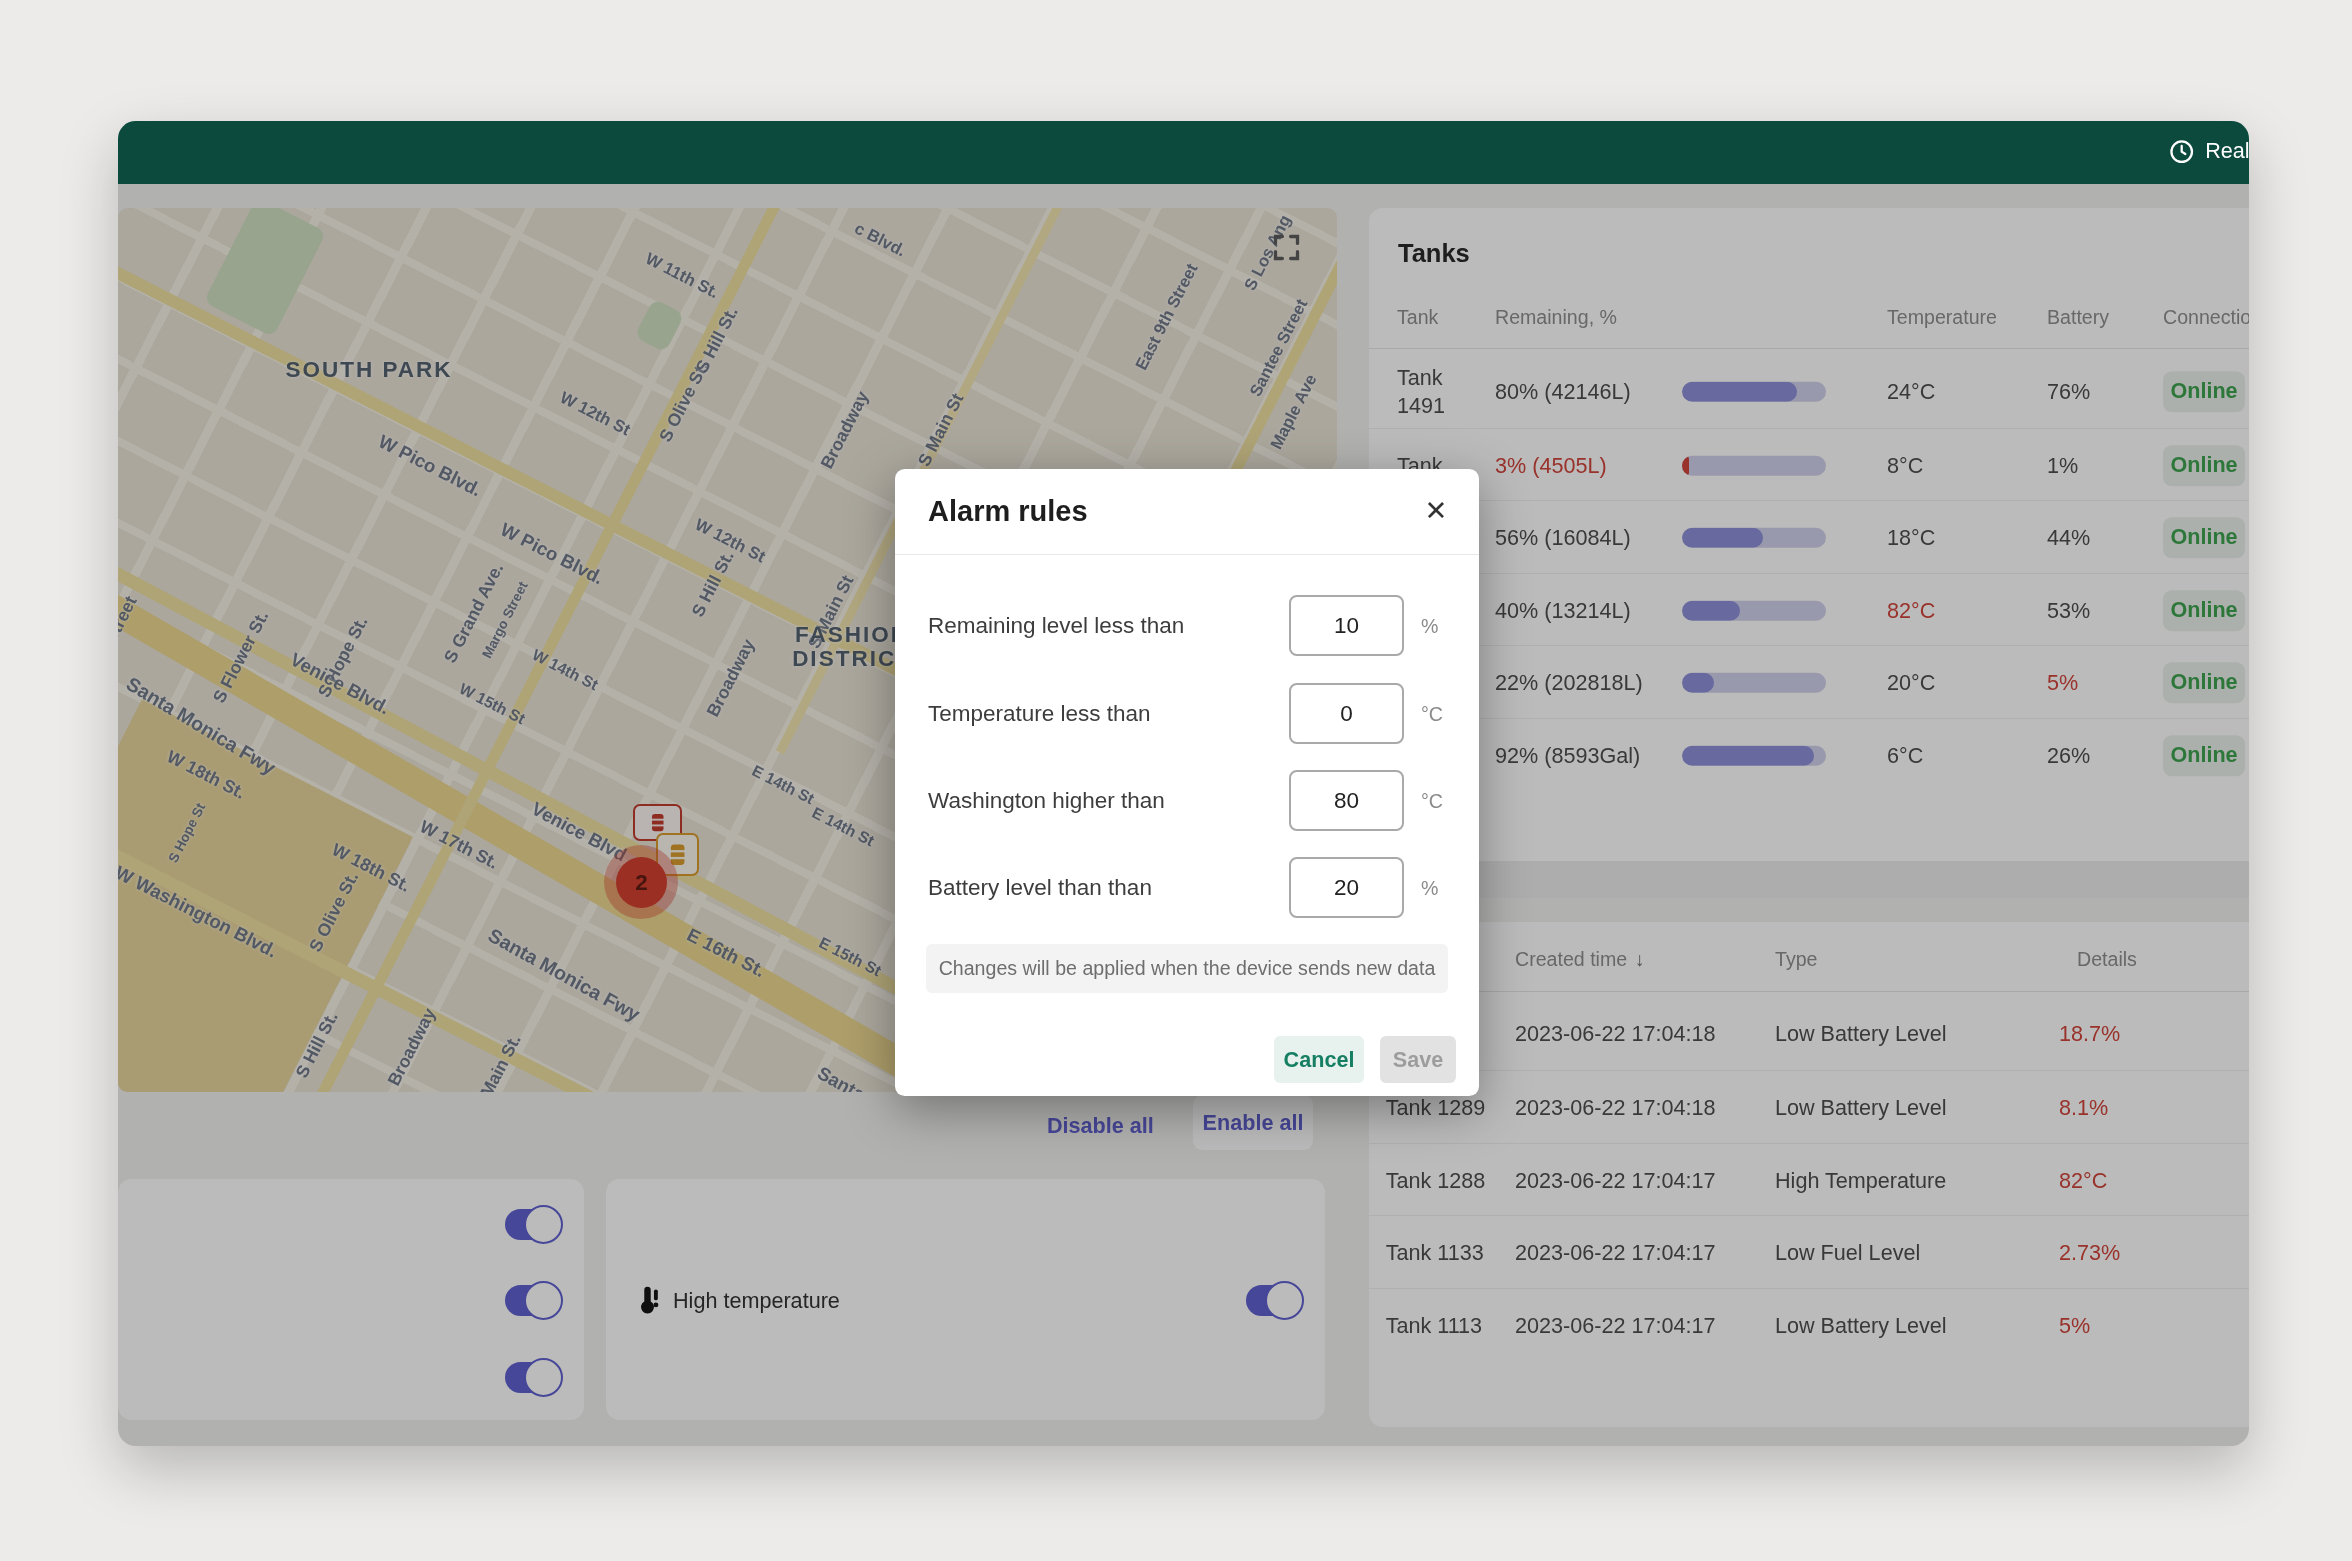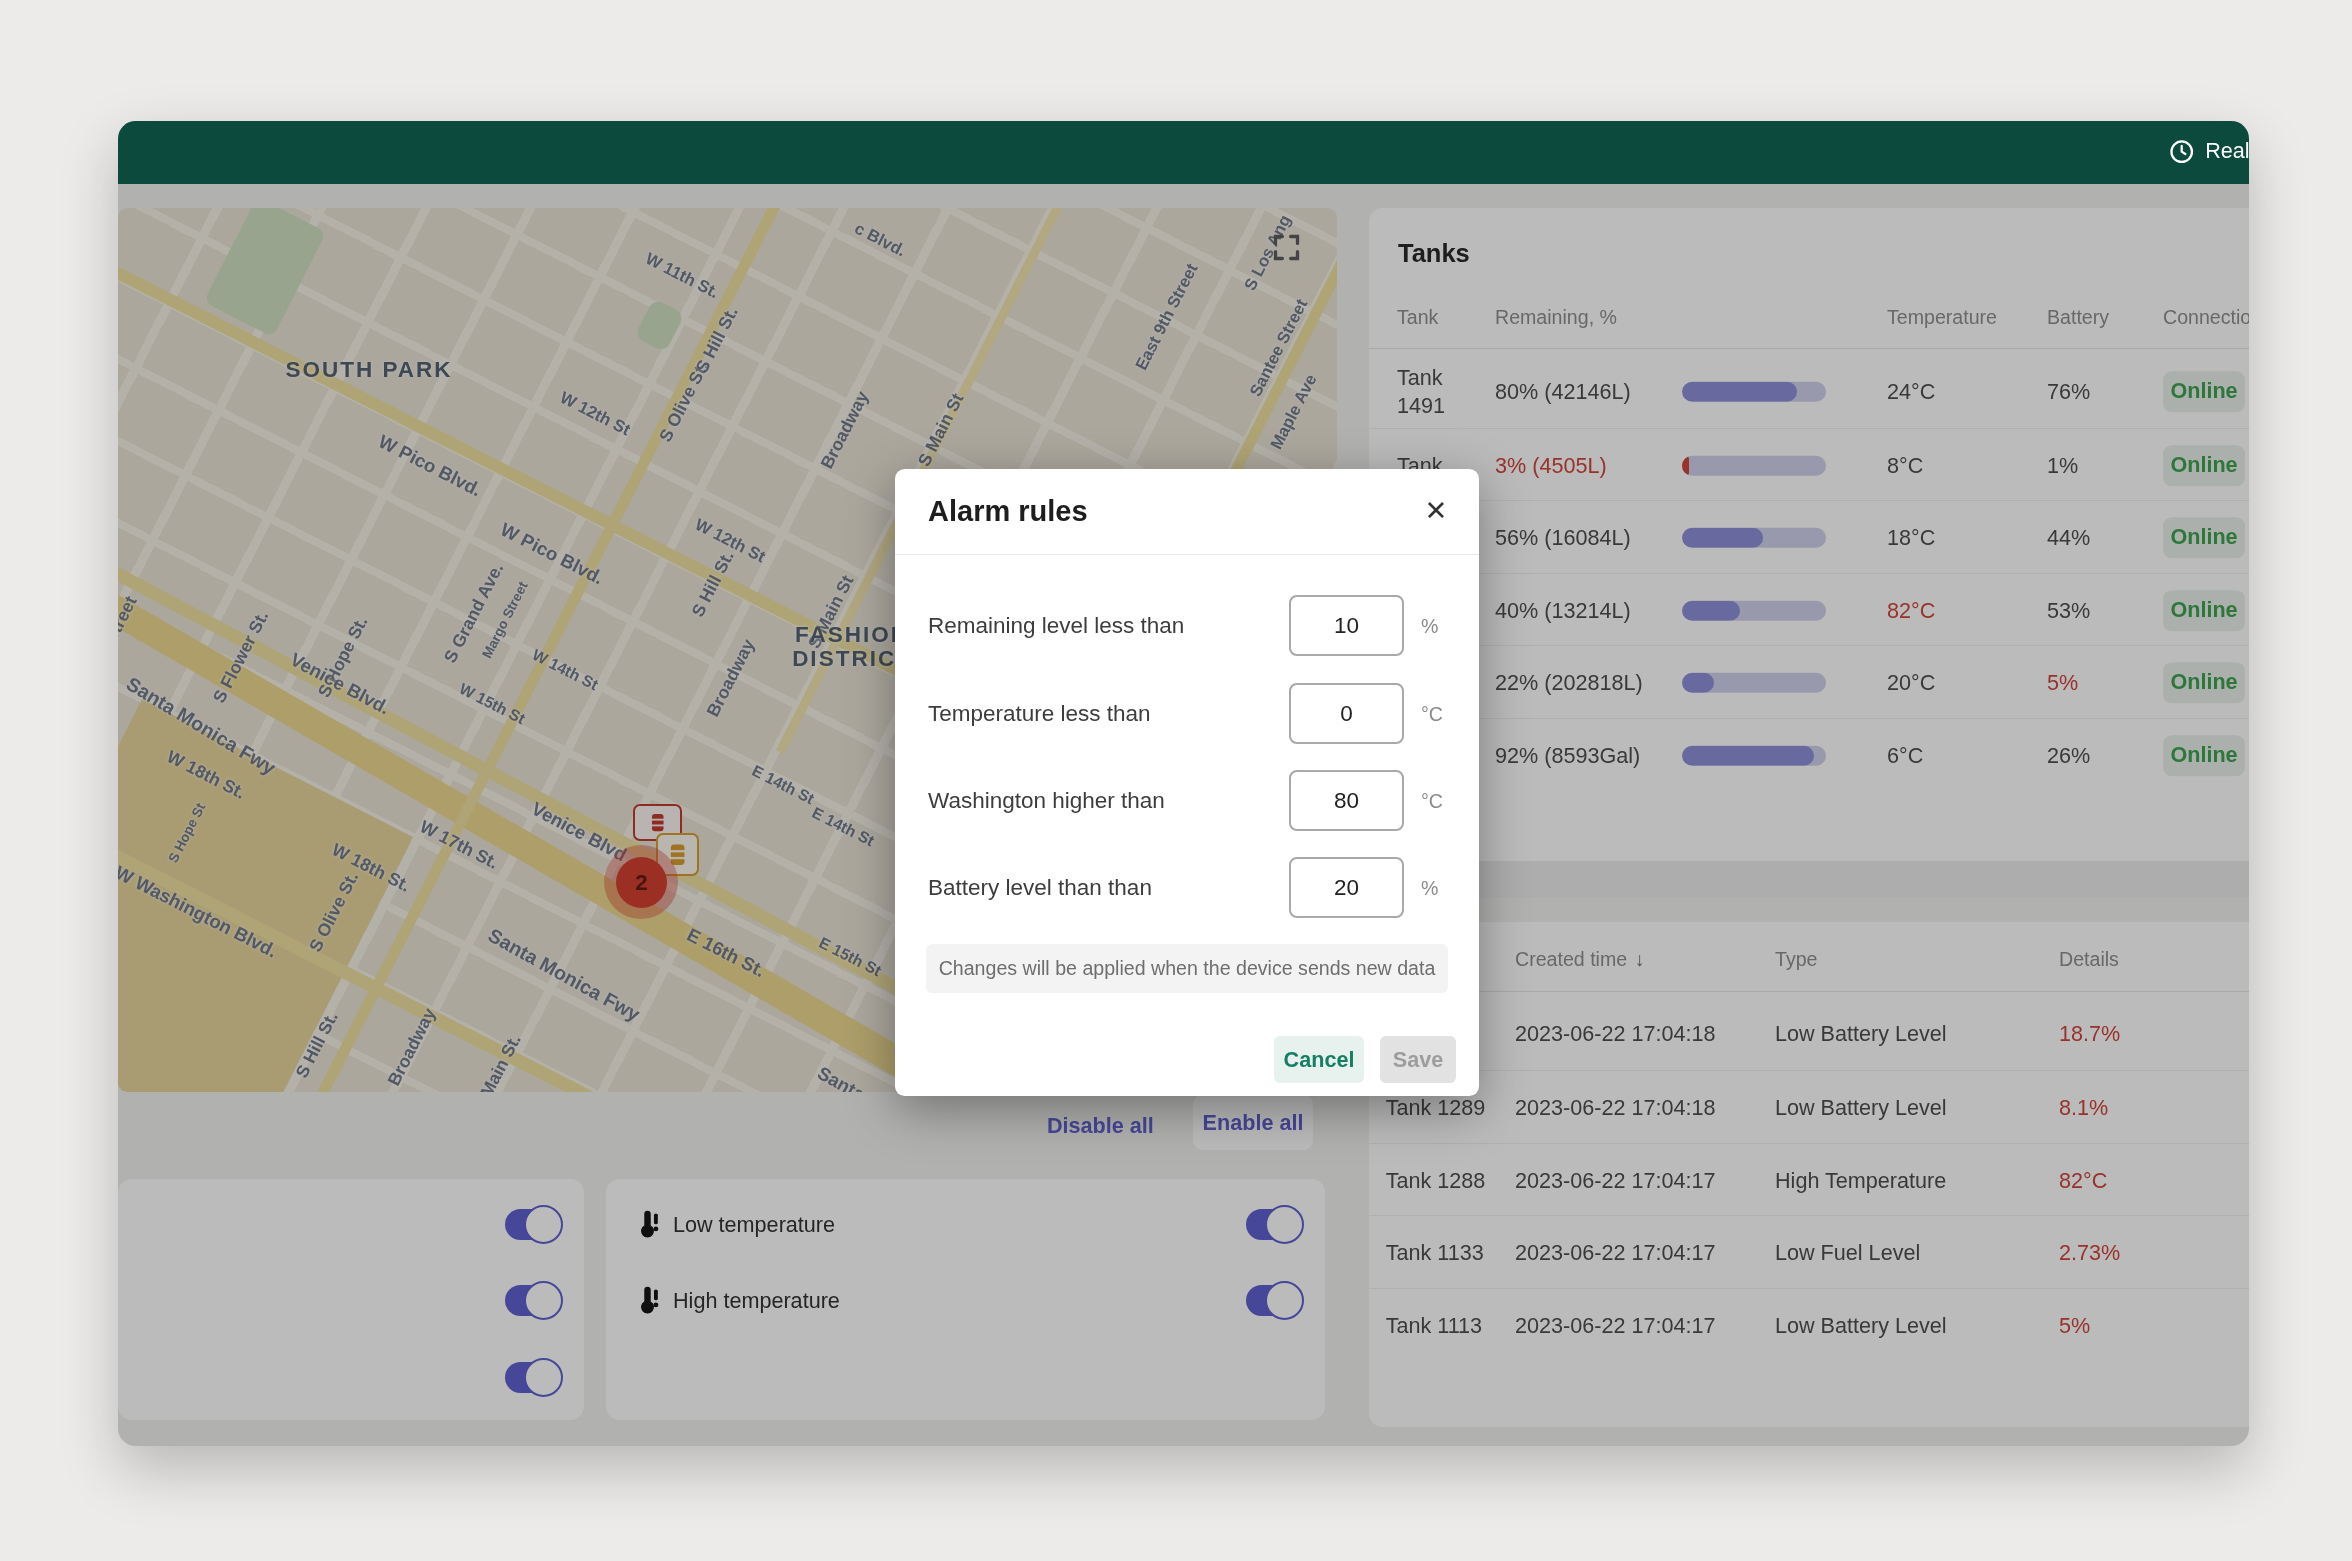--- a/index.html
+++ b/index.html
@@ -272,21 +272,21 @@
           <span class="cell c-batt">26%</span>
           <span class="cell c-conn">Online</span>
         </div>
       </div>
     <div class="sliver"></div>
   </div>
 
   <div class="card" id="alarms">
     <span class="th" style="left:146px;top:25.5px"><span>Created time</span><span class="sort-ic">↓</span></span>
     <span class="th" style="left:406px;top:25.5px">Type</span>
-    <span class="th" style="left:690px;top:25.5px">Details</span>
+    <span class="th" style="left:708px;top:25.5px">Details</span>
     <div class="hdr-line" style="top:69px"></div>
     <div id="alarm-rows">
         <div class="a-row" style="top: 75px;">
           <span class="cell c-atank"></span>
           <span class="cell c-atime">2023-06-22 17:04:18</span>
           <span class="cell c-atype">Low Battery Level</span>
           <span class="cell c-adet">18.7%</span>
         </div>
         <div class="a-row" style="top: 148px;">
           <span class="cell c-atank">Tank 1289</span>
@@ -322,29 +322,20 @@
         <div class="toggle"></div>
       </div>
       <div class="tg-row" style="top: 84px;">
         <div class="toggle"></div>
       </div>
       <div class="tg-row" style="top: 161px;">
         <div class="toggle"></div>
       </div>
     </div>
   <div class="card" id="right-card">
-      <div class="tg-row" style="top: 7.8px;">
-        <span class="tg-icon"><svg viewBox="0 0 24 24">
-            <path d="M9.5 3.5a2.5 2.5 0 0 1 5 0v8.8a5 5 0 1 1-5 0V3.5z" fill="#111"></path>
-            <rect x="17" y="3" width="3" height="8.5" rx="1.5" fill="#111"></rect>
-            <circle cx="18.5" cy="15" r="1.9" fill="#111"></circle>
-          </svg></span>
-        <span class="tg-label">Low temperature</span>
-        <div class="toggle"></div>
-      </div>
       <div class="tg-row" style="top: 84px;">
         <span class="tg-icon"><svg viewBox="0 0 24 24">
             <path d="M9.5 3.5a2.5 2.5 0 0 1 5 0v8.8a5 5 0 1 1-5 0V3.5z" fill="#111"></path>
             <rect x="17" y="3" width="3" height="8.5" rx="1.5" fill="#111"></rect>
             <circle cx="18.5" cy="15" r="1.9" fill="#111"></circle>
           </svg></span>
         <span class="tg-label">High temperature</span>
         <div class="toggle"></div>
       </div>
     </div>

